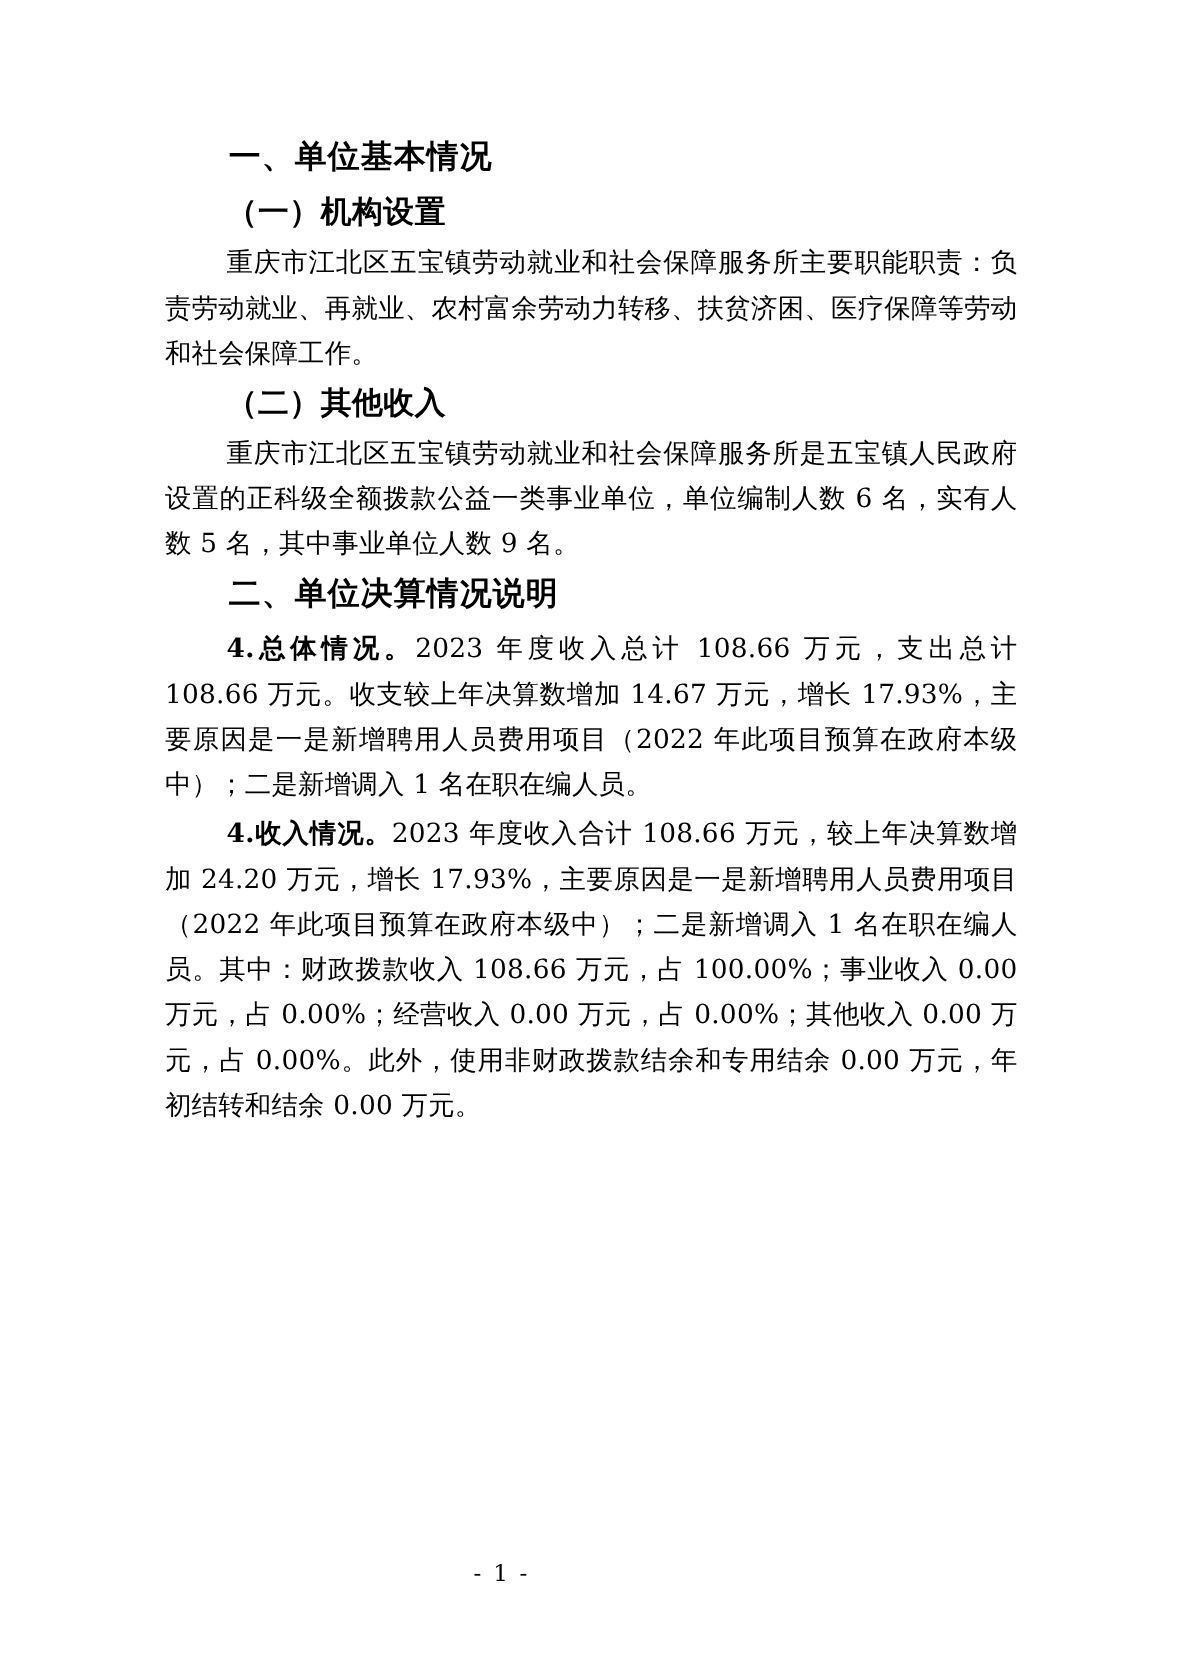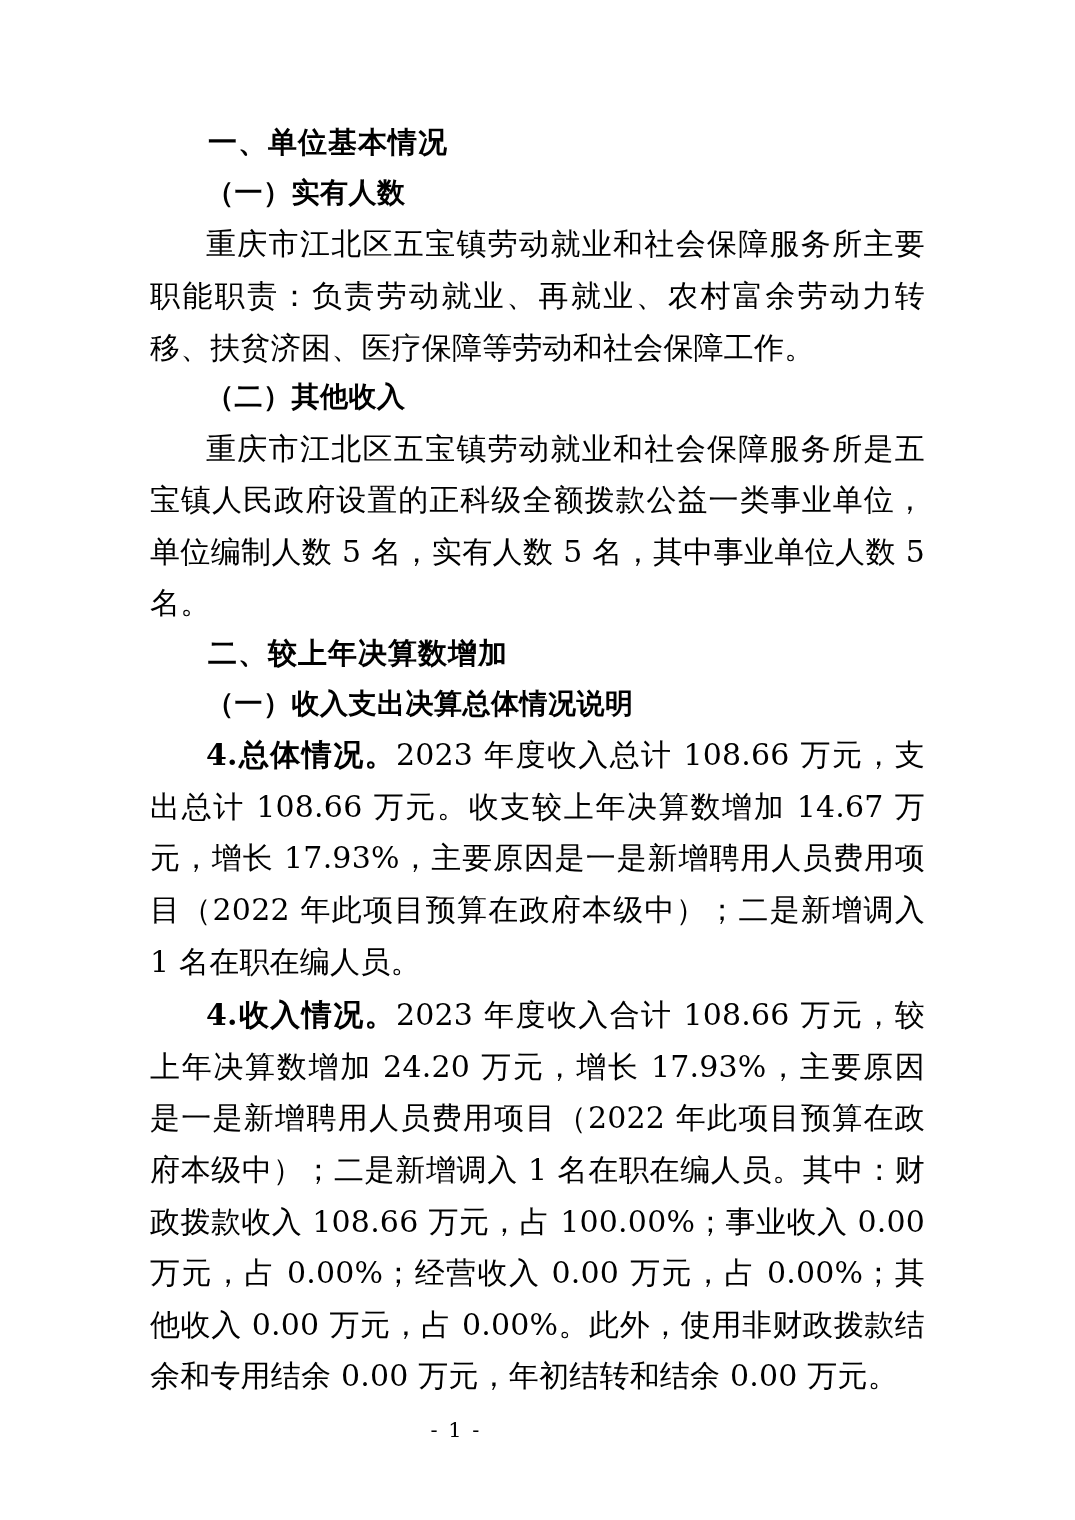--- a/index.html
+++ b/index.html
@@ -39,21 +39,21 @@
   h3.sub-heading {
     font-family: "DejaVu Serif", "Liberation Serif", serif;
     font-weight: bold;
     font-size: 28px;
     line-height: 1.55;
     margin: 0 0 4px 0;
     letter-spacing: 0.5px;
     text-indent: 56px;
   }
   p.para {
-    font-size: 30px;
+    font-size: 24px;
     line-height: 1.72;
     margin: 0 0 2px 0;
     text-align: justify;
     text-justify: inter-ideograph;
     text-indent: 56px;
     letter-spacing: 0.2px;
   }
   p.para .lead {
     font-weight: bold;
   }
@@ -69,31 +69,30 @@
   }
 </style>
 </head>
 <body>
 
 <div class="page">
   <div class="doc-body">
 
     <h2 class="section-heading">一、单位基本情况</h2>
 
-    <h3 class="sub-heading">（一）实有人数</h3>
+    <h3 class="sub-heading">（一）机构设置</h3>
 
     <p class="para">重庆市江北区五宝镇劳动就业和社会保障服务所主要职能职责：负责劳动就业、再就业、农村富余劳动力转移、扶贫济困、医疗保障等劳动和社会保障工作。</p>
 
     <h3 class="sub-heading">（二）其他收入</h3>
 
-    <p class="para">重庆市江北区五宝镇劳动就业和社会保障服务所是五宝镇人民政府设置的正科级全额拨款公益一类事业单位，单位编制人数 5 名，实有人数 5 名，其中事业单位人数 5 名。</p>
+    <p class="para">重庆市江北区五宝镇劳动就业和社会保障服务所是五宝镇人民政府设置的正科级全额拨款公益一类事业单位，单位编制人数 6 名，实有人数 5 名，其中事业单位人数 9 名。</p>
 
-    <h2 class="section-heading">二、较上年决算数增加</h2>
+    <h2 class="section-heading">二、单位决算情况说明</h2>
 
-    <h3 class="sub-heading">（一）收入支出决算总体情况说明</h3>
 
     <p class="para"><span class="lead">4.总体情况。</span><span>2023 年度收入总计 108.66 万元，支出总计 108.66 万元。收支较上年决算数增加 14.67 万元，增长 17.93%，主要原因是一是新增聘用人员费用项目（2022 年此项目预算在政府本级中）；二是新增调入 1 名在职在编人员。</span></p>
 
     <p class="para"><span class="lead">4.收入情况。</span><span>2023 年度收入合计 108.66 万元，较上年决算数增加 24.20 万元，增长 17.93%，主要原因是一是新增聘用人员费用项目（2022 年此项目预算在政府本级中）；二是新增调入 1 名在职在编人员。其中：财政拨款收入 108.66 万元，占 100.00%；事业收入 0.00 万元，占 0.00%；经营收入 0.00 万元，占 0.00%；其他收入 0.00 万元，占 0.00%。此外，使用非财政拨款结余和专用结余 0.00 万元，年初结转和结余 0.00 万元。</span></p>
 
   </div>
 
   <div class="page-number">- 1 -</div>
 </div>
 

